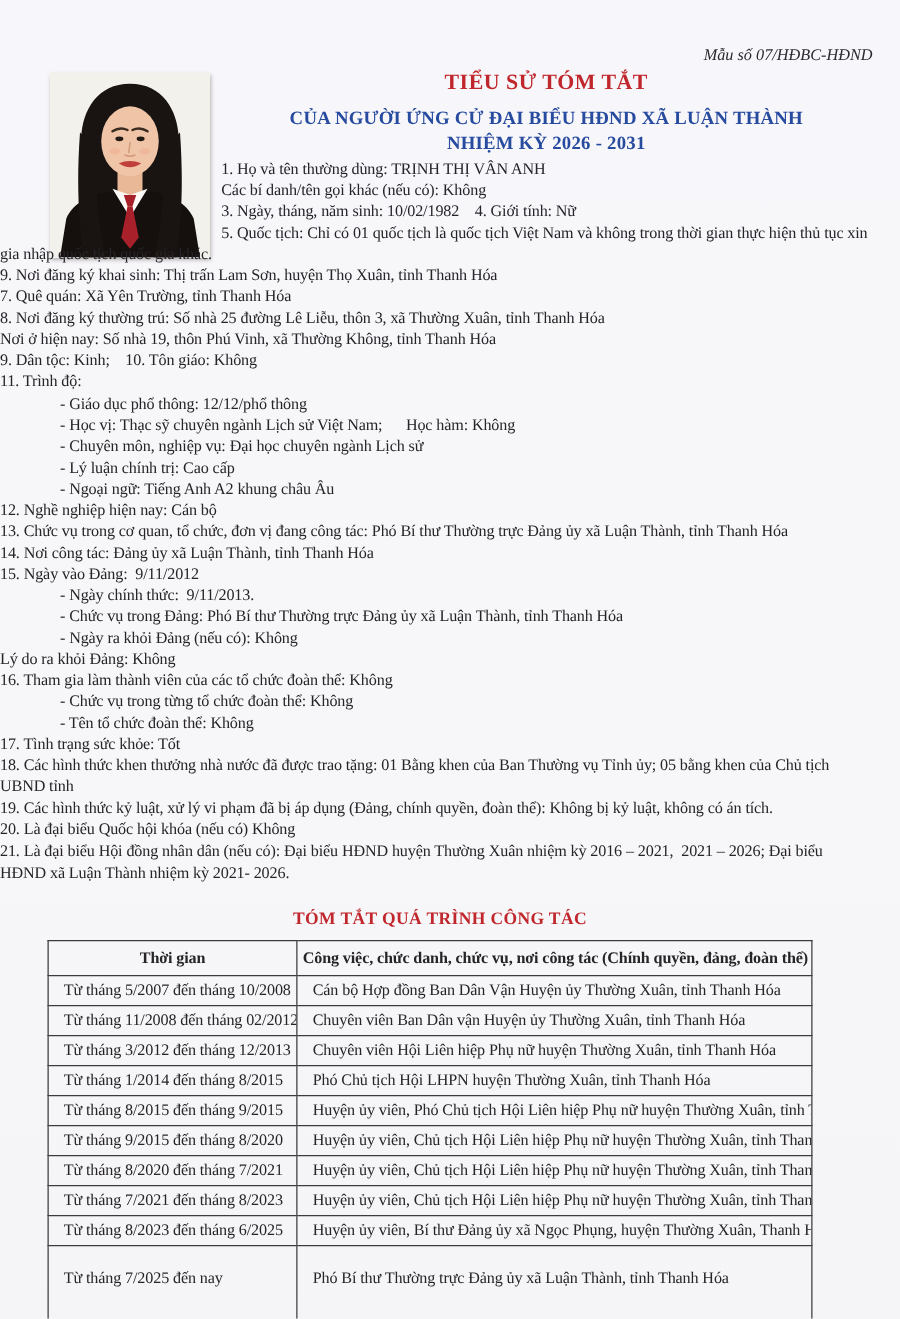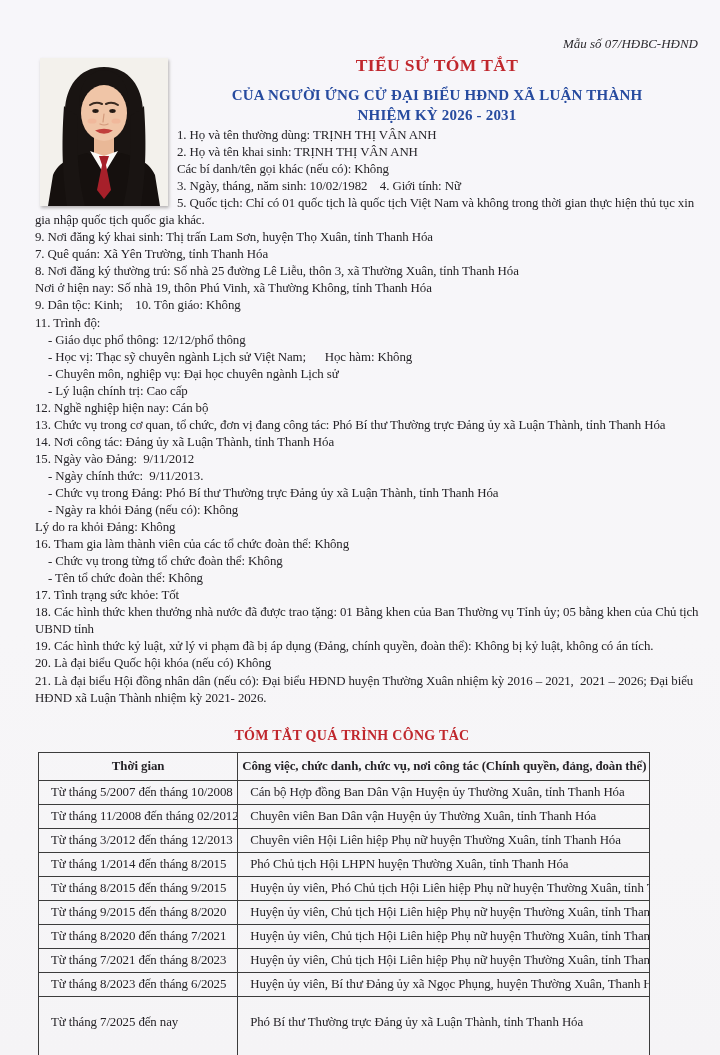--- a/index.html
+++ b/index.html
@@ -23,21 +23,21 @@
     color:#c0272d; font-weight:bold; font-size:17.5px; letter-spacing:.4px;
   }
   .doc-subtitle {
     color:#274b9f; font-weight:bold; font-size:15px; letter-spacing:.2px;
   }
   .doc-subtitle.first { margin-top:11px;text-align:center; }
   .doc-subtitle.second { margin-top:3px; }
   .bio { position:absolute; top:127px; left:0; right:0; }
   .bio-line {
     white-space:pre; font-size:12.9px; line-height:17.05px; height:17.05px;
-    letter-spacing:-0.1px; margin-left:35px; color:#262428;
+    letter-spacing:-0.1px; color:#262428;
   }
   .bio-line.k-r { margin-left:177px; }
   .bio-line.k-s { margin-left:48px; }
   .career-heading {
     position:absolute; top:728px; left:0; right:16px; text-align:center;
     color:#c0272d; font-weight:bold; font-size:14px; letter-spacing:.3px;
   }
   table.career {
     position:absolute; top:752px; left:38px; width:612px;
     border-collapse:collapse; table-layout:fixed;
@@ -97,21 +97,20 @@
   <div class="title-block">
     <div class="doc-title">TIỂU SỬ TÓM TẮT</div>
     <div class="doc-subtitle first">CỦA NGƯỜI ỨNG CỬ ĐẠI BIỂU HĐND XÃ LUẬN THÀNH</div>
     <div class="doc-subtitle second">NHIỆM KỲ 2026 - 2031</div>
   </div>
 
   <div class="bio">
 
       <div class="bio-line k-r">1. Họ và tên thường dùng: TRỊNH THỊ VÂN ANH</div>
 
-      <div class="bio-line k-r">2. Họ và tên khai sinh: TRỊNH THỊ VÂN ANH</div>
 
       <div class="bio-line k-r">Các bí danh/tên gọi khác (nếu có): Không</div>
 
       <div class="bio-line k-r">3. Ngày, tháng, năm sinh: 10/02/1982    4. Giới tính: Nữ</div>
 
       <div class="bio-line k-r">5. Quốc tịch: Chỉ có 01 quốc tịch là quốc tịch Việt Nam và không trong thời gian thực hiện thủ tục xin</div>
 
       <div class="bio-line k-f">gia nhập quốc tịch quốc gia khác.</div>
 
       <div class="bio-line k-f">9. Nơi đăng ký khai sinh: Thị trấn Lam Sơn, huyện Thọ Xuân, tỉnh Thanh Hóa</div>
@@ -127,20 +126,21 @@
       <div class="bio-line k-f">11. Trình độ:</div>
 
       <div class="bio-line k-s">- Giáo dục phổ thông: 12/12/phổ thông</div>
 
       <div class="bio-line k-s">- Học vị: Thạc sỹ chuyên ngành Lịch sử Việt Nam;      Học hàm: Không</div>
 
       <div class="bio-line k-s">- Chuyên môn, nghiệp vụ: Đại học chuyên ngành Lịch sử</div>
 
       <div class="bio-line k-s">- Lý luận chính trị: Cao cấp</div>
 
+      <div class="bio-line k-s">- Ngoại ngữ: Tiếng Anh A2 khung châu Âu</div>
 
       <div class="bio-line k-f">12. Nghề nghiệp hiện nay: Cán bộ</div>
 
       <div class="bio-line k-f">13. Chức vụ trong cơ quan, tổ chức, đơn vị đang công tác: Phó Bí thư Thường trực Đảng ủy xã Luận Thành, tỉnh Thanh Hóa</div>
 
       <div class="bio-line k-f">14. Nơi công tác: Đảng ủy xã Luận Thành, tỉnh Thanh Hóa</div>
 
       <div class="bio-line k-f">15. Ngày vào Đảng:  9/11/2012</div>
 
       <div class="bio-line k-s">- Ngày chính thức:  9/11/2013.</div>

